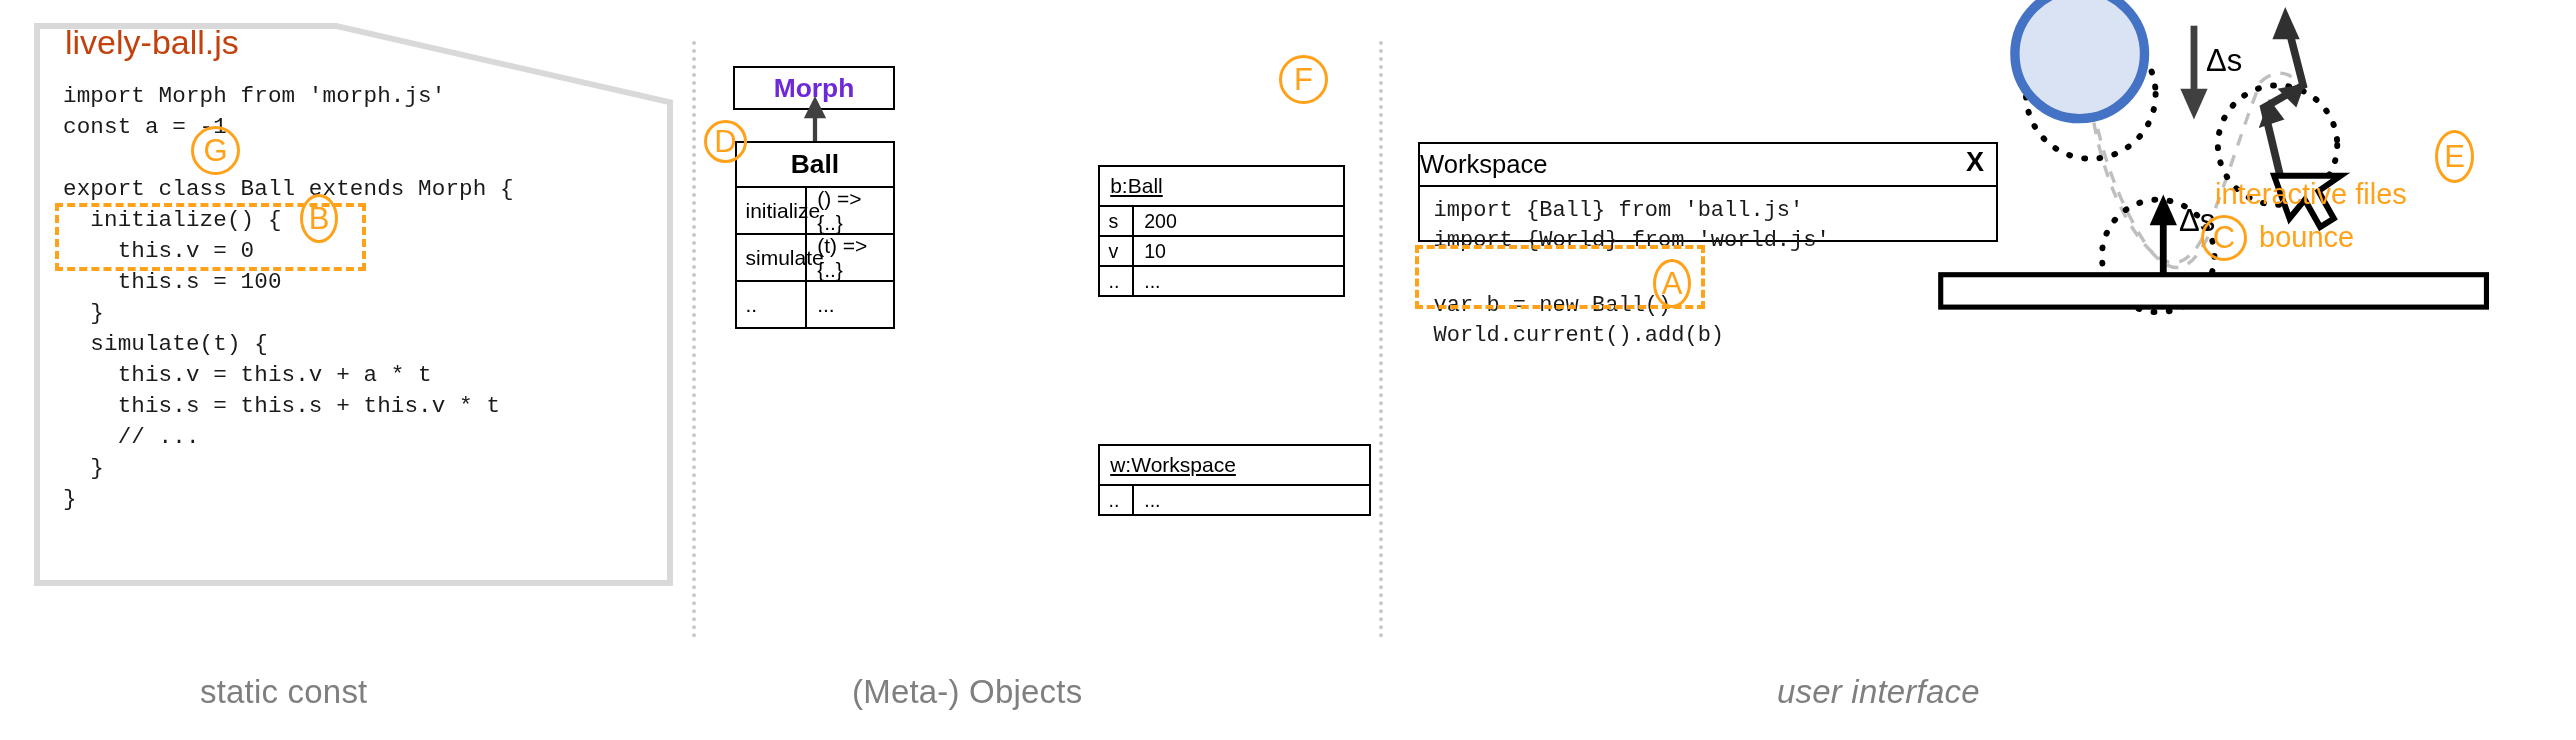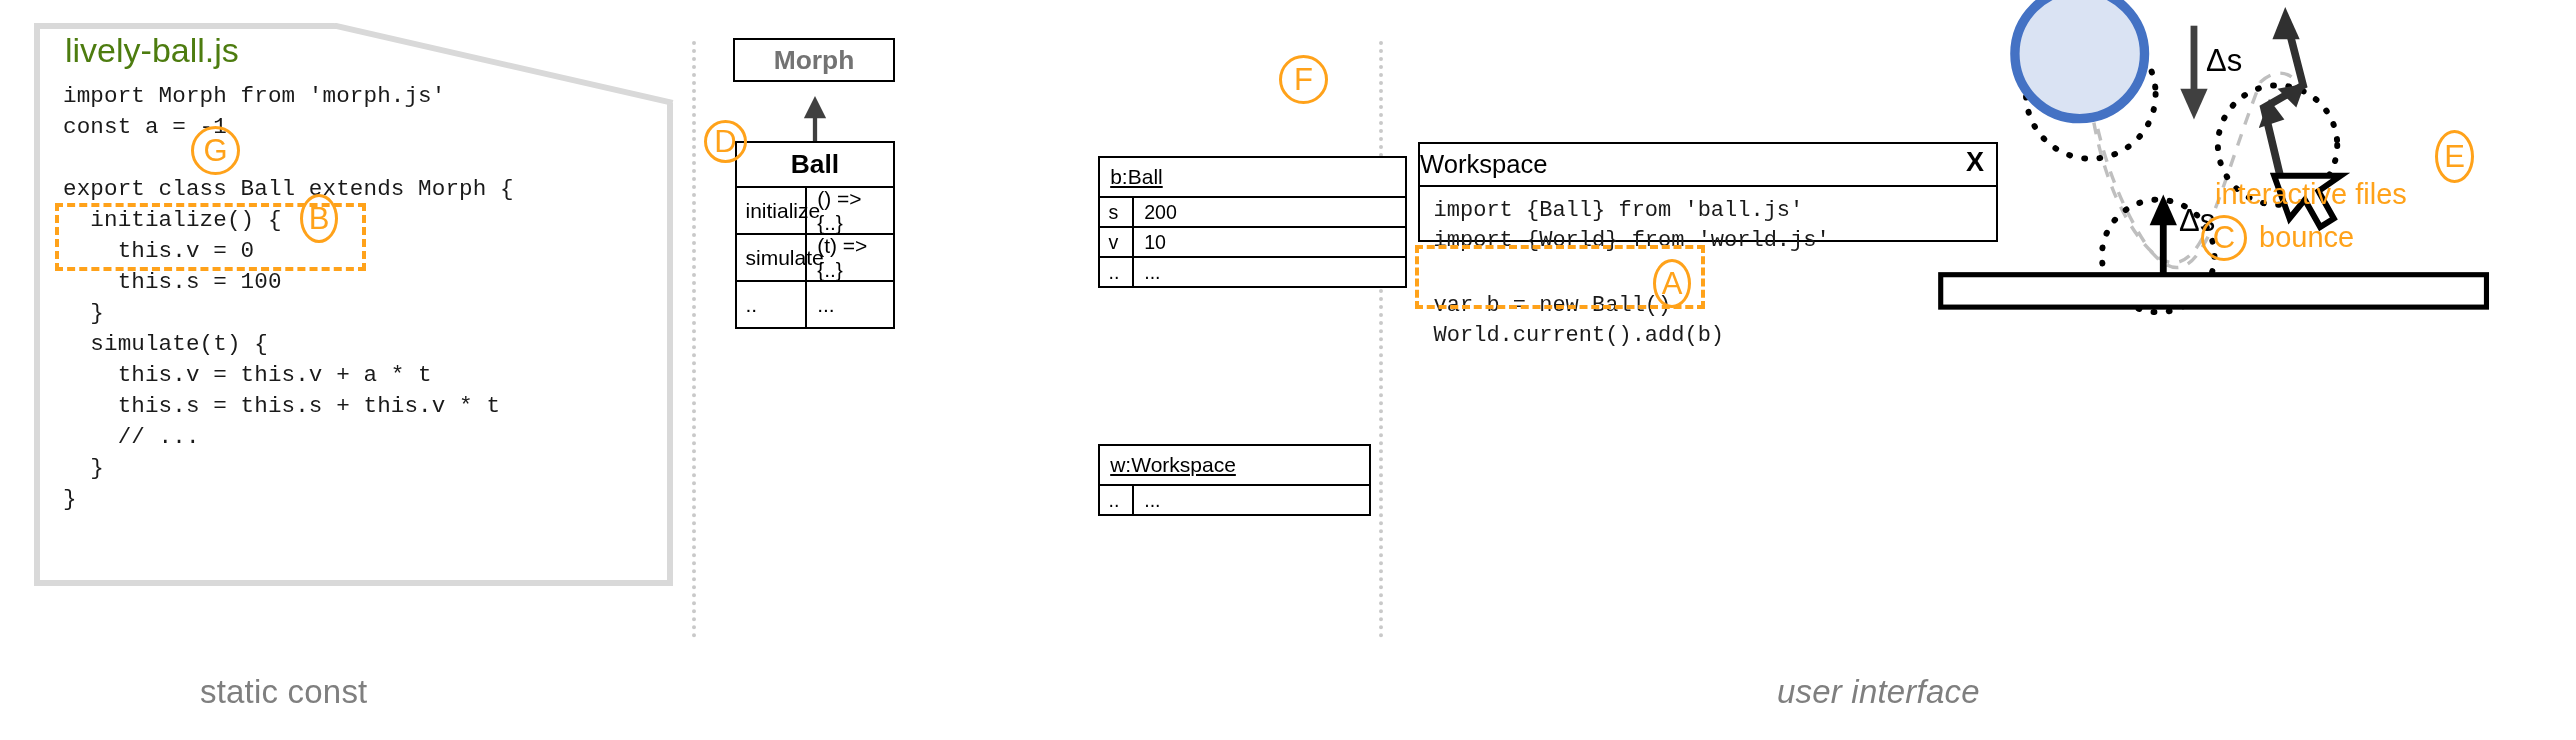--- a/index.html
+++ b/index.html
@@ -71,23 +71,23 @@
     top: 0px;
     width: 345px;
     height: 85px;
     pointer-events: none;
   }
   #file-doc-foldline svg { display: block; }
 
   #file-title {
     position: absolute;
     left: 31px;
-    top: 8px;
+    top: 0;
     font-size: 34px;
-    color: #4d7c0f;
+    color: #c2410c;
     font-weight: 400;
     white-space: nowrap;
   }
   #file-code {
     position: absolute;
     left: 29px;
     top: 58px;
     font-size: 22.6px;
     line-height: 31px;
     color: #1a1a1a;
@@ -103,32 +103,32 @@
     width: 311px;
     height: 68px;
     border: 4.3px dashed #ffa21a;
     box-sizing: border-box;
   }
 
   
   #uml-morph {
     position: absolute;
     left: 733px;
-    top: 38px;
+    top: 66px;
     width: 162px;
     height: 44px;
     border: 2.6px solid #000000;
     box-sizing: border-box;
     background: #fff;
     display: flex;
     align-items: center;
     justify-content: center;
     font-size: 26.4px;
     font-weight: bold;
-    color: #737373;
+    color: #6d28d9;
   }
   #uml-arrow {
     position: absolute;
     left: 797px;
     top: 96px;
     width: 36px;
     height: 48px;
   }
   #uml-ball {
     position: absolute;
@@ -208,21 +208,21 @@
     box-sizing: border-box;
   }
   .obj-cell-r {
     flex: 1;
     display: flex;
     align-items: center;
     padding-left: 10.2px;
     font-size: 19.6px;
     color: #000;
   }
-  #obj-ball      { left: 1098px; top: 156px; width: 309px; }
+  #obj-ball      { left: 1098px; top: 165px; width: 247px; }
   #obj-workspace { left: 1098px; top: 444px; width: 273px; }
 
   
   #workspace-window {
     position: absolute;
     left: 1418px;
     top: 142px;
     width: 580px;
     height: 100px;
     border: 2.6px solid #000;
@@ -412,20 +412,21 @@
   <div class="obj-box" id="obj-workspace">
     <div class="obj-title">
       <span>w:Workspace</span>
     </div>
     <div class="obj-row">
       <div class="obj-cell-l">..</div>
       <div class="obj-cell-r">...</div>
     </div>
   </div>
 
+  <div class="panel-caption" id="caption-meta">(Meta-) Objects</div>
 
   <div id="workspace-window">
     <div id="workspace-titlebar">
       <div id="workspace-title">Workspace</div>
       <div id="workspace-close">X</div>
     </div>
     <div id="workspace-body">
       <div id="workspace-code-top" class="mono">import {Ball} from 'ball.js'
 import {World} from 'world.js'</div>
       <div id="workspace-code-bottom" class="mono">var b = new Ball()

